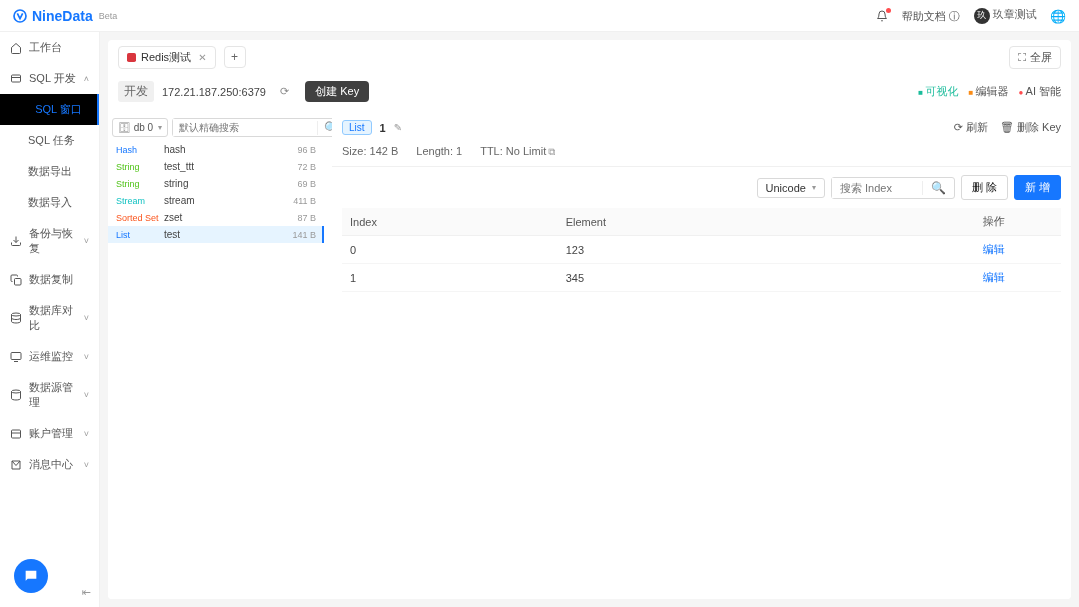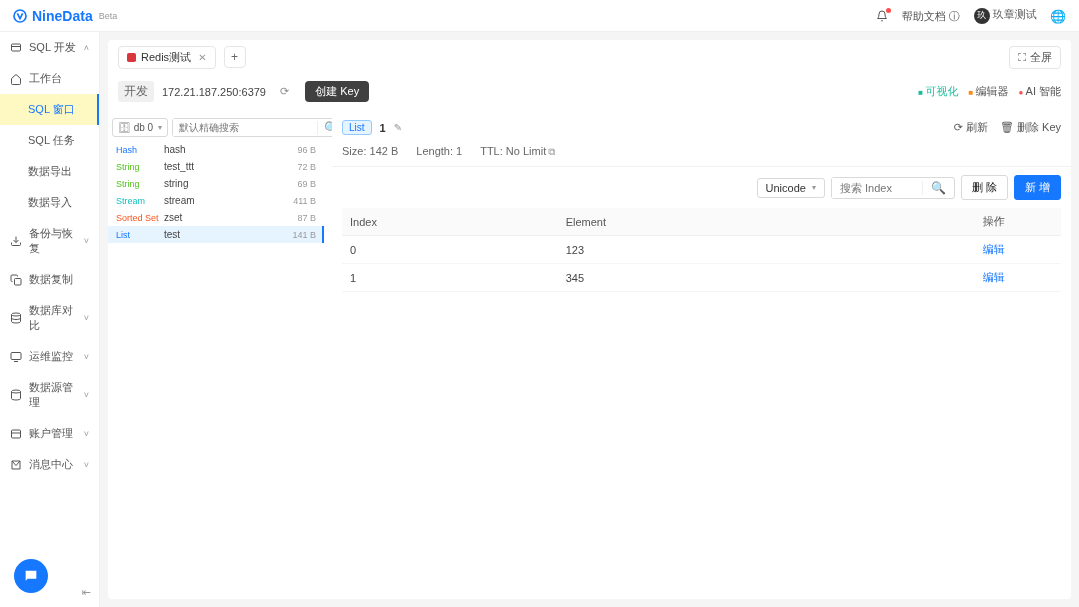--- a/index.html
+++ b/index.html
@@ -20,21 +20,21 @@
 
 
 .body { flex: 1; display: flex; min-height: 0; }
 
 
 .sidebar { width: 100px; background: #fff; border-right: 1px solid #f0f0f0; display: flex; flex-direction: column; font-size: 11px; position: relative; }
 .side-item { display: flex; align-items: center; padding: 8px 10px; cursor: pointer; color: #555; position: relative; }
 .side-item .icon { width: 13px; margin-right: 6px; display: inline-flex; }
 .side-item .chev { margin-left: auto; font-size: 9px; color: #999; }
 .side-sub { padding-left: 28px; }
-.side-item.active { background: #fef9c3; color: #1677ff; }
+.side-item.active { background: #000000; color: #1677ff; justify-content: center; }
 .side-item.active::after { content: ""; position: absolute; right: 0; top: 0; bottom: 0; width: 2px; background: #1677ff; }
 .side-collapse { position: absolute; bottom: 8px; right: 8px; color: #999; cursor: pointer; font-size: 11px; }
 
 
 .chat-fab { position: absolute; left: 14px; bottom: 14px; width: 34px; height: 34px; border-radius: 50%; background: #1677ff; display: flex; align-items: center; justify-content: center; cursor: pointer; }
 .chat-fab svg { width: 16px; height: 16px; }
 
 
 .main { flex: 1; display: flex; flex-direction: column; background: #f5f5f5; padding: 8px; gap: 0; min-width: 0; }
 .card { background: #fff; border-radius: 4px; }
@@ -134,34 +134,34 @@
     </div>
   </div>
 
   <div class="body">
 
     <div class="sidebar">
       <div id="side-items">
           <div class="side-item">
             <span class="icon">
               <svg width="12" height="12" viewBox="0 0 24 24" fill="none" stroke="currentColor" stroke-width="2">
+                <path d="M3 11l9-8 9 8v10a2 2 0 01-2 2H5a2 2 0 01-2-2z"></path>
+              </svg>
+            </span>
+            <span>工作台</span>
+          </div>
+          <div class="side-item">
+            <span class="icon">
+              <svg width="12" height="12" viewBox="0 0 24 24" fill="none" stroke="currentColor" stroke-width="2">
                 <rect x="3" y="4" width="18" height="14" rx="2"></rect>
                 <line x1="3" y1="9" x2="21" y2="9"></line>
               </svg>
             </span>
             <span>SQL 开发</span>
             <span class="chev">˄</span>
-          </div>
-          <div class="side-item">
-            <span class="icon">
-              <svg width="12" height="12" viewBox="0 0 24 24" fill="none" stroke="currentColor" stroke-width="2">
-                <path d="M3 11l9-8 9 8v10a2 2 0 01-2 2H5a2 2 0 01-2-2z"></path>
-              </svg>
-            </span>
-            <span>工作台</span>
           </div>
           <div class="side-item side-sub active">
             <span>SQL 窗口</span>
           </div>
           <div class="side-item side-sub">
             <span>SQL 任务</span>
           </div>
           <div class="side-item side-sub">
             <span>数据导出</span>
           </div>

